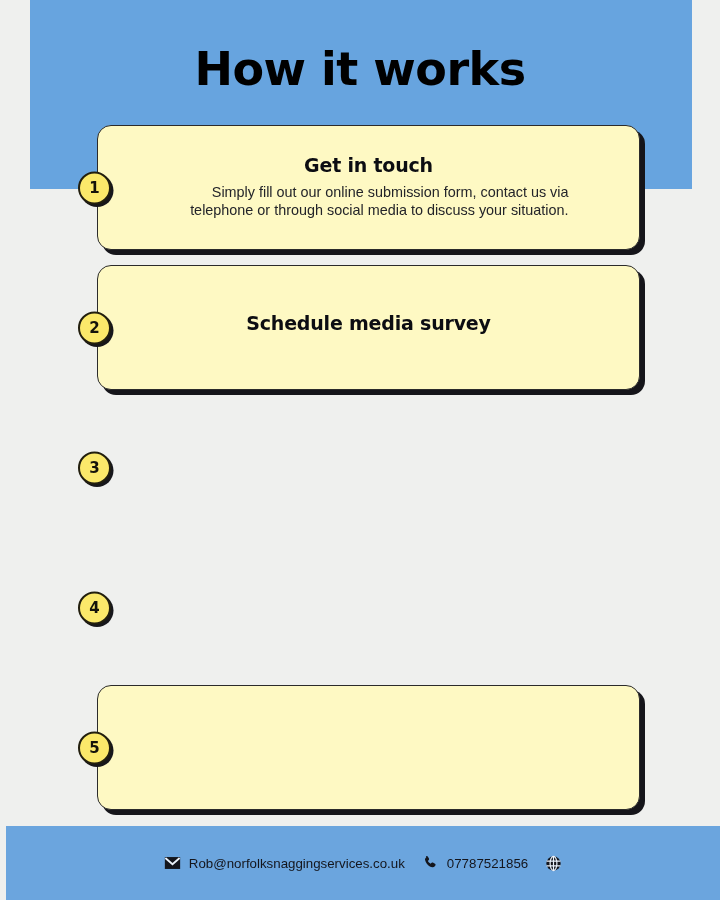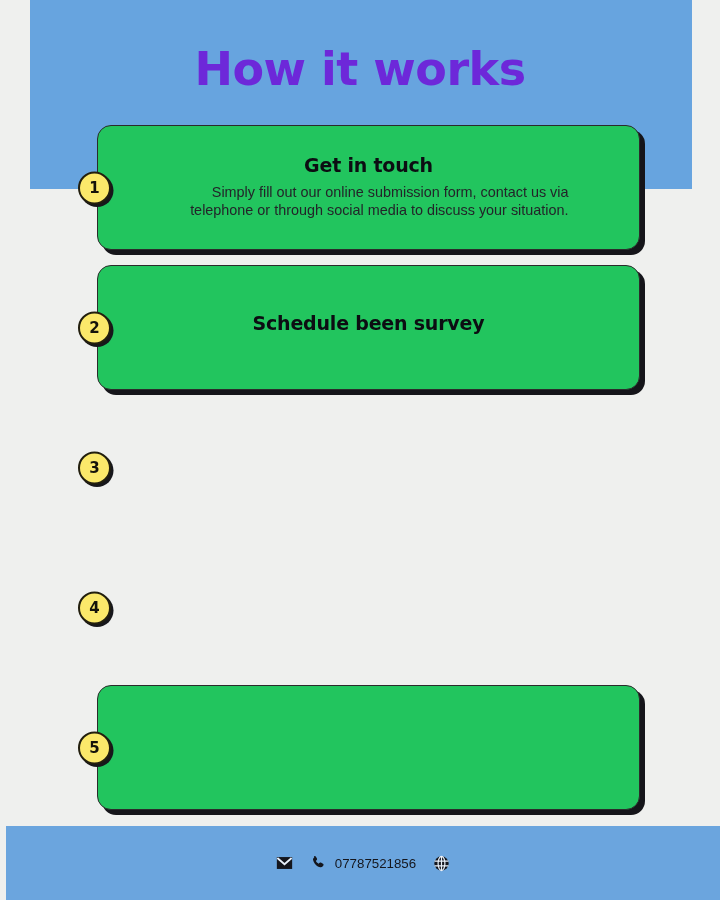--- a/index.html
+++ b/index.html
@@ -27,21 +27,21 @@
   .page-title {
     position: absolute;
     left: 0;
     right: 0;
     top: 44px;
     text-align: center;
     font-family: "DejaVu Sans", sans-serif;
     font-weight: bold;
     font-size: 46px;
     letter-spacing: -0.5px;
-    color: #6d28d9;
+    color: #000000;
     line-height: 1.1;
   }
 
   
   .steps {
     position: absolute;
     left: 0;
     top: 125px;
     width: 720px;
   }
@@ -49,21 +49,21 @@
     position: relative;
     height: 125px;
     margin-bottom: 15px;
   }
   .step-card {
     position: absolute;
     left: 97px;
     right: 80px;
     top: 0;
     bottom: 0;
-    background: #22c55e;
+    background: #fef9c3;
     border: 1.6px solid #2b2b2b;
     border-radius: 14px;
     box-shadow: 5px 5px 0 0 #15151a;
     box-sizing: border-box;
     display: flex;
     flex-direction: column;
     align-items: center;
     justify-content: center;
     padding: 6px 34px 8px 34px;
   }
@@ -152,21 +152,21 @@
     <div class="step-badge">1</div>
     <div class="step-card">
       <div class="step-title">Get in touch</div>
       <div class="step-desc">Simply fill out our online submission form, contact us via telephone or through social media to discuss your situation.</div>
     </div>
   </div>
 
   <div class="step">
     <div class="step-badge">2</div>
     <div class="step-card">
-      <div class="step-title">Schedule been survey</div>
+      <div class="step-title">Schedule media survey</div>
     </div>
   </div>
 
   <div class="step">
     <div class="step-badge">3</div>
   </div>
 
   <div class="step">
     <div class="step-badge">4</div>
   </div>
@@ -181,20 +181,21 @@
 
 <div class="footer-band">
 
   <div class="contact-item">
     <span class="contact-icon">
       <svg viewBox="0 0 20 16" width="17" height="14" fill="currentColor" aria-hidden="true">
         <path d="M1 1h18v14H1z" fill="currentColor"></path>
         <path d="M1.6 2.2 L10 9.4 L18.4 2.2" fill="none" stroke="#eaf2fb" stroke-width="2.2"></path>
       </svg>
     </span>
+    <span>Rob@norfolksnaggingservices.co.uk</span>
   </div>
 
   <div class="contact-item">
     <span class="contact-icon">
       <svg viewBox="0 0 20 20" width="16" height="16" fill="currentColor" aria-hidden="true">
         <path d="M5.2 1.4c.7-.5 1.6-.3 2 .5l1.5 2.6c.4.7.2 1.5-.4 2l-1 .8c.6 1.6 1.9 2.9 3.5 3.6l.8-1c.5-.6 1.3-.8 2-.4l2.6 1.5c.8.4 1 1.3.5 2l-1 1.4c-.6.8-1.6 1.2-2.6 1C8.6 14.6 5 11 3.8 5.9c-.2-1 .2-2 1-2.6l.4-.3z"></path>
       </svg>
     </span>
     <span>07787521856</span>
   </div>

